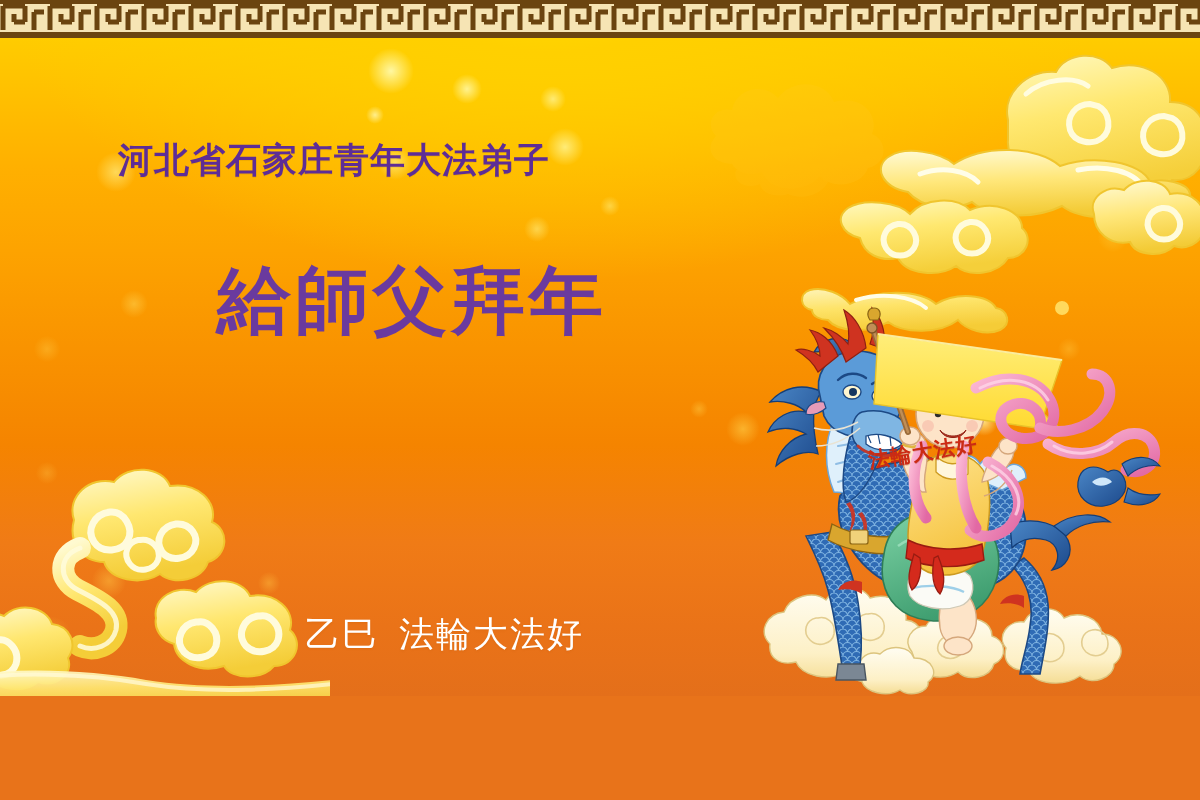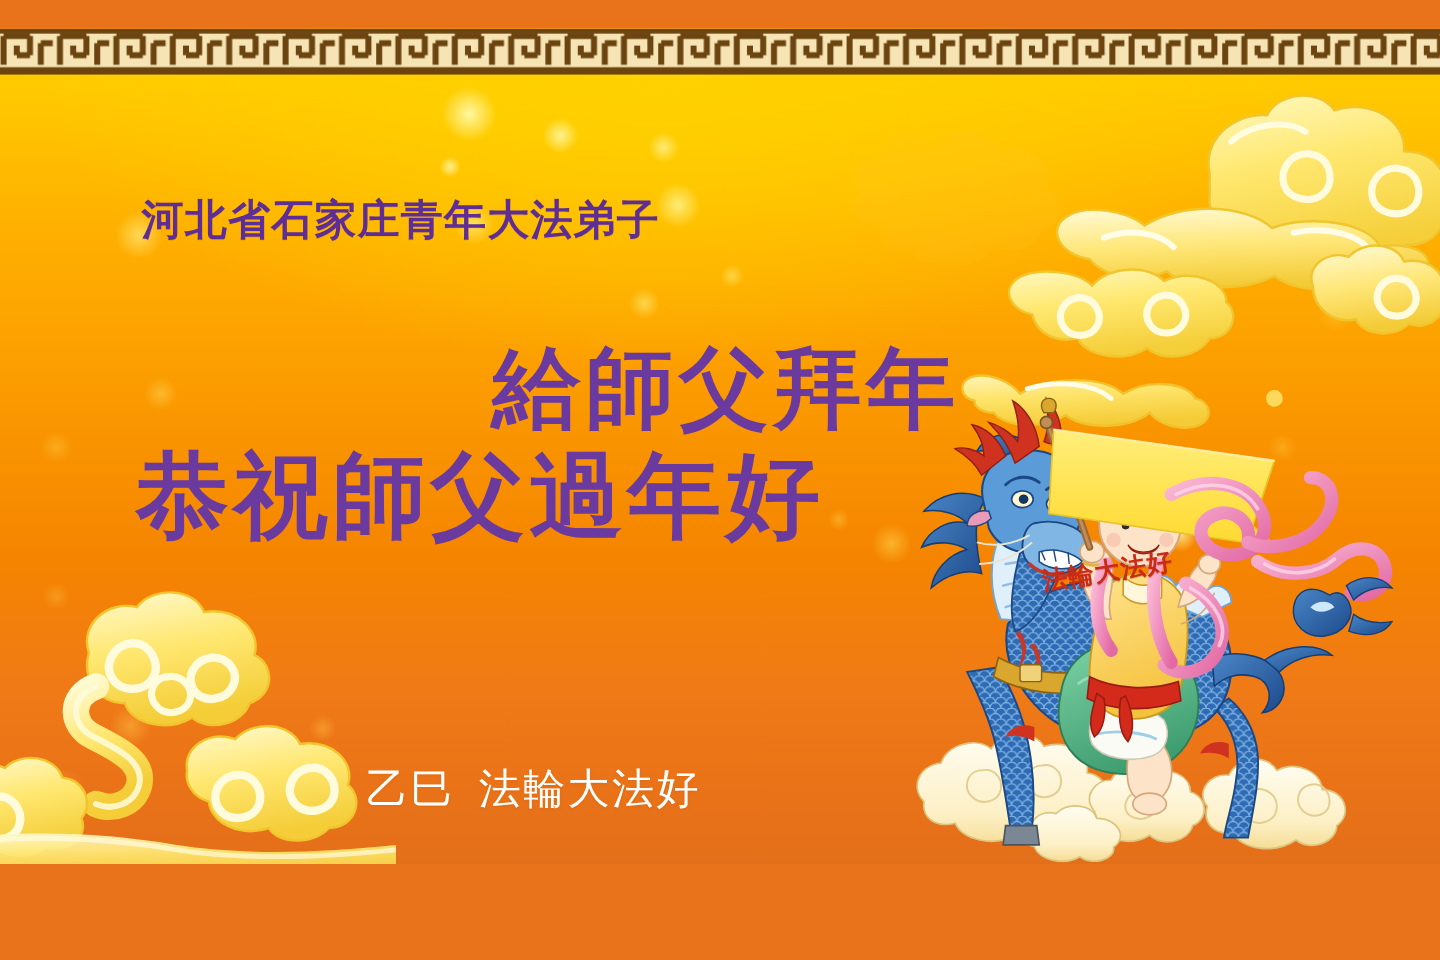--- a/index.html
+++ b/index.html
@@ -19,21 +19,20 @@
       linear-gradient(180deg,
         #ffd400 0%,
         #ffc200 12%,
         #ffb000 24%,
         #fda300 36%,
         #f99300 50%,
         #f58400 64%,
         #f07b16 78%,
         #ea7318 90%,
         #e46f1a 100%);
-    margin-top: 24px;
   }
 
   
   .bokeh { position:absolute; border-radius:50%; pointer-events:none; }
 
   
   #top-border {
     position:absolute; top:0; left:0;
     width:1200px; height:38px;
     background:#8a5a12;
@@ -64,21 +63,21 @@
     width:800px;
     z-index:20;
     text-align:center;
   }
   .greet-line {
     color:#6a3a9e;
     font-weight:bold;
     white-space:nowrap;
     line-height:1.05;
   }
-  #greet-1 { font-size:74px; letter-spacing:4px; padding-left:24px;text-align:right; }
+  #greet-1 { font-size:74px; letter-spacing:4px; padding-left:24px; }
   #greet-2 { font-size:78px; letter-spacing:4px; margin-top:10px; }
 
   #date-line {
     position:absolute; left:305px; top:612px;
     font-size:35px; line-height:44px;
     color:#ffffff;
     letter-spacing:2px;
     z-index:20;
     white-space:nowrap;
     text-shadow:0 1px 2px rgba(190,90,0,.25);
@@ -292,21 +291,20 @@
       </defs>
       <rect x="0" y="0" width="1200" height="38" fill="url(#meander)"></rect>
       <rect x="0" y="35" width="1200" height="3" fill="#6b4410"></rect>
     </svg>
   </div>
 
   <div id="sender-line">河北省石家庄青年大法弟子</div>
 
   <div id="greeting-block">
     <div class="greet-line" id="greet-1">給師父拜年</div>
-    <div class="greet-line" id="greet-2">恭祝師父過年好</div>
   </div>
 
   <div id="date-line">
     <span class="yi-si">乙巳</span><span>法輪大法好</span>
   </div>
 
   <div id="illustration">
     <svg viewBox="0 0 430 400" xmlns="http://www.w3.org/2000/svg">
       <defs>
         <linearGradient id="bannerG" x1="0" y1="0" x2="0" y2="1">

